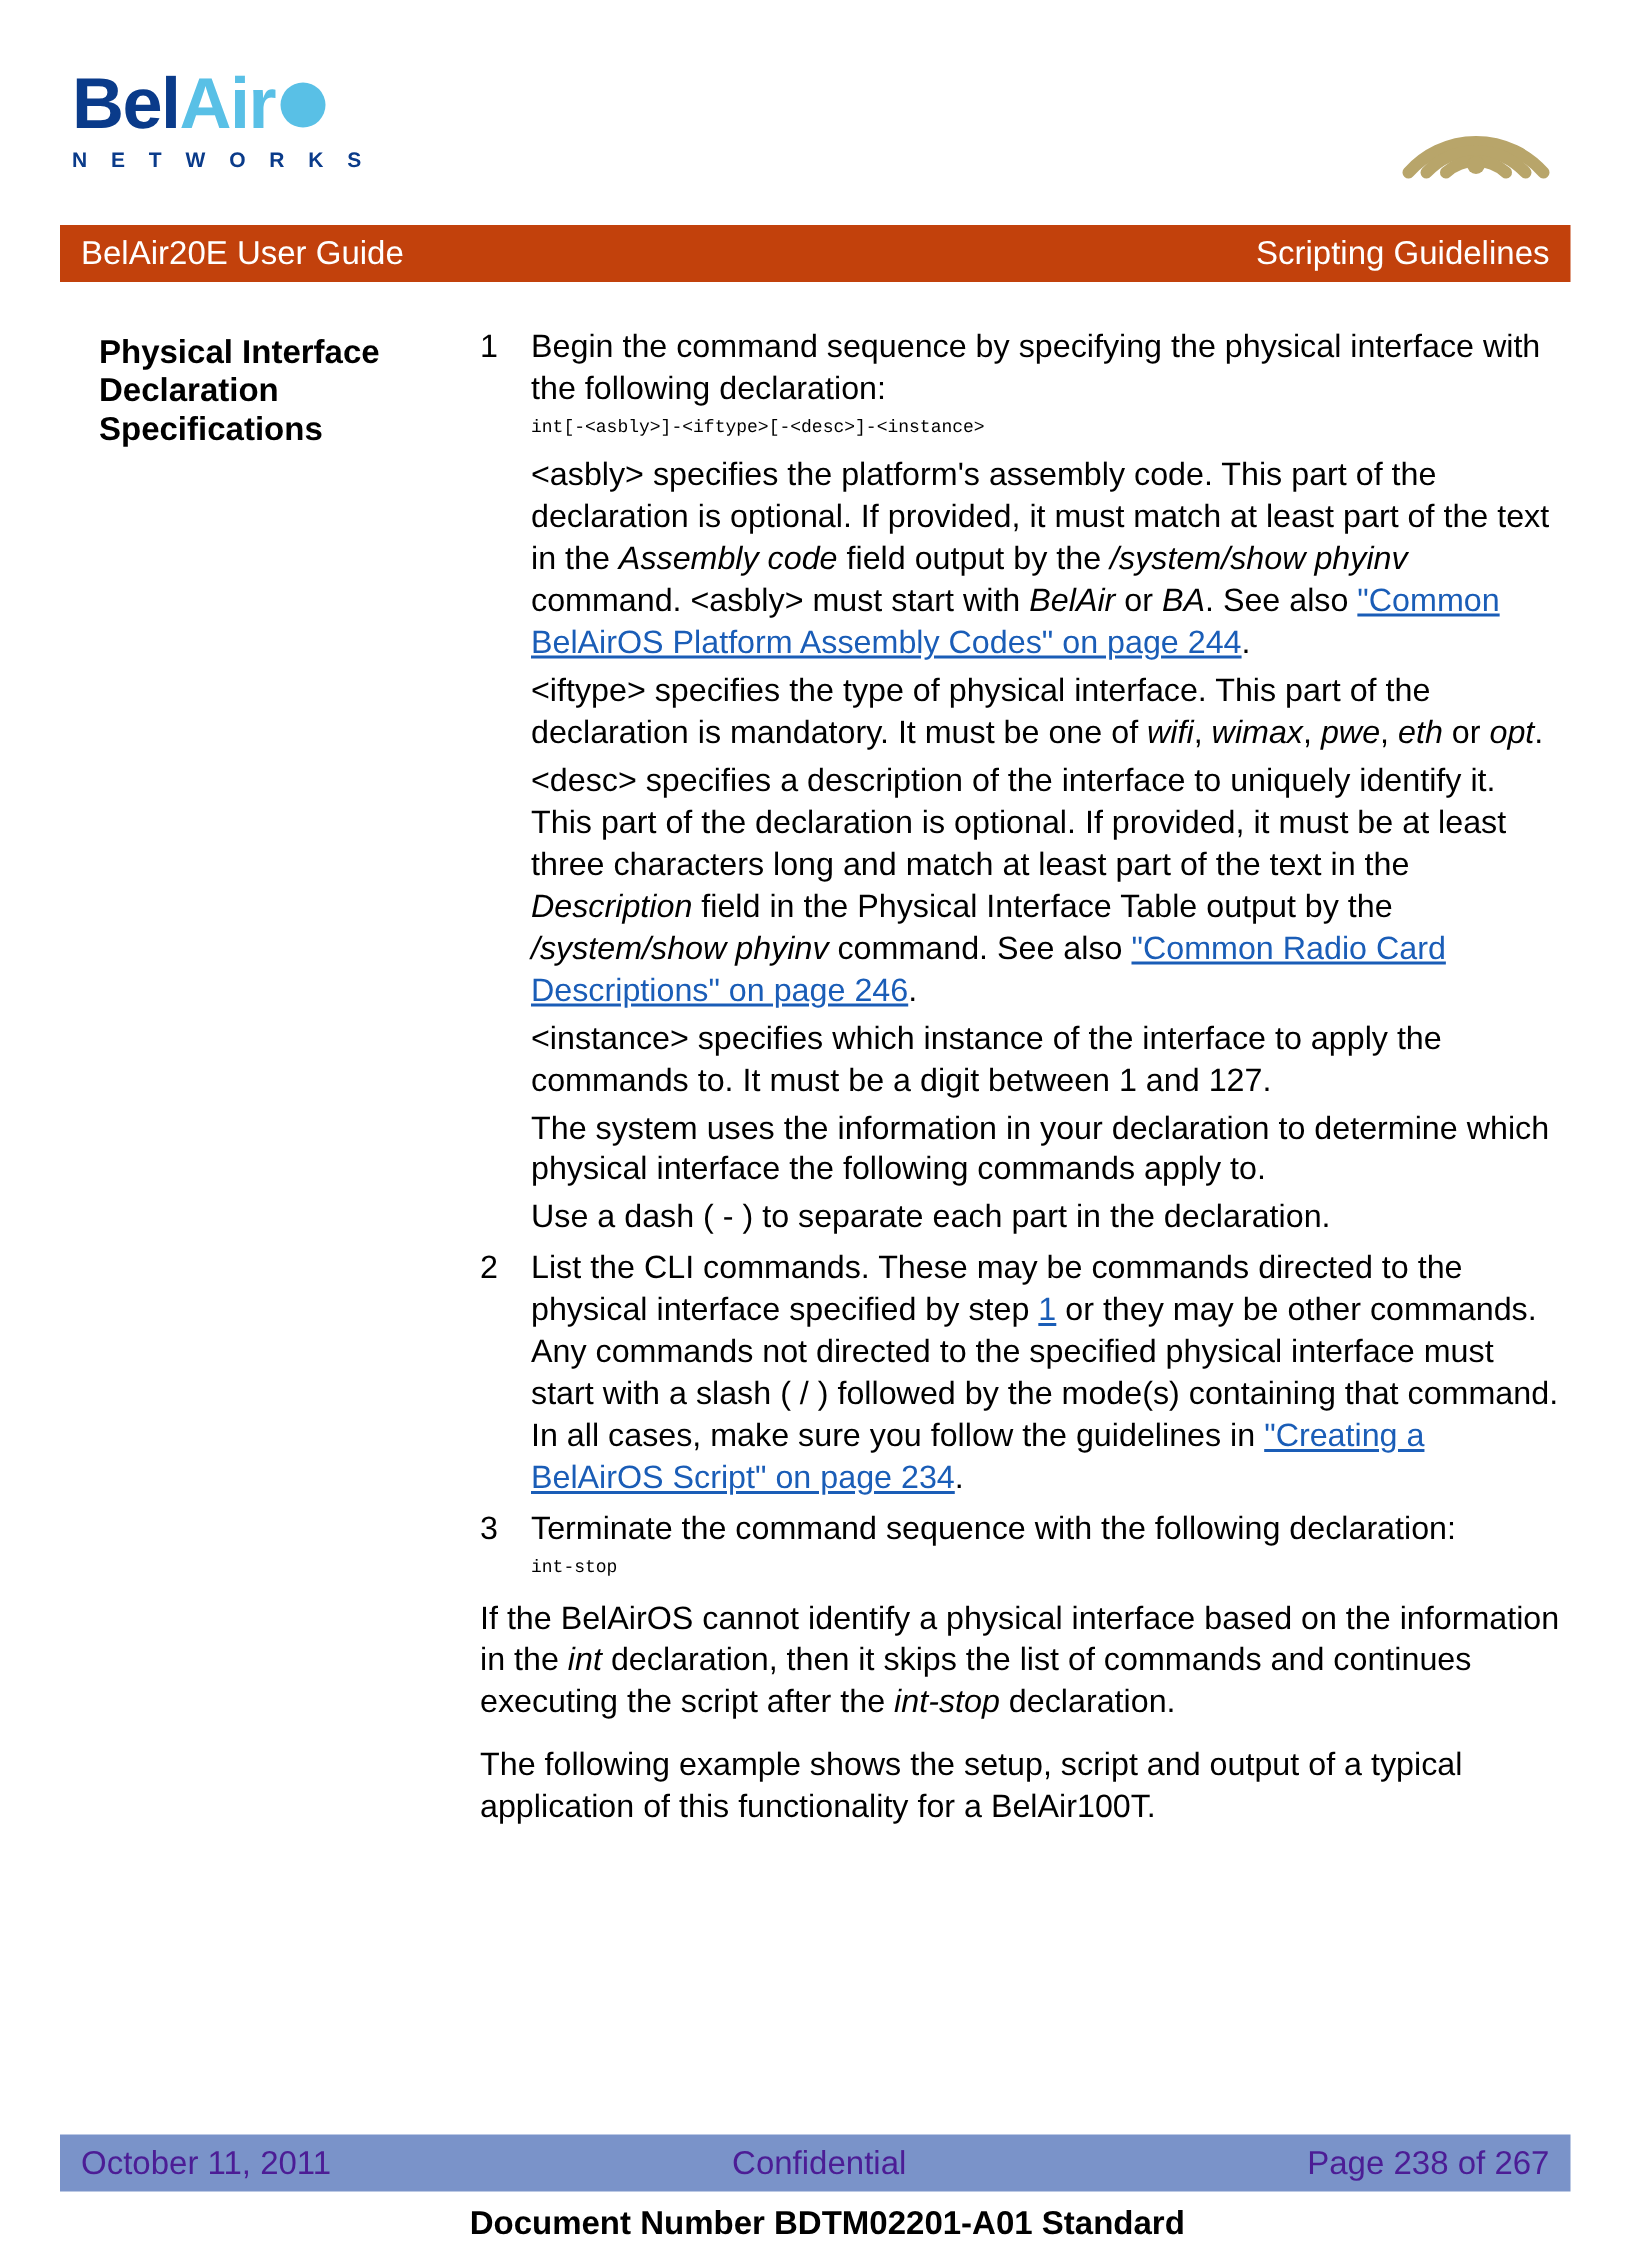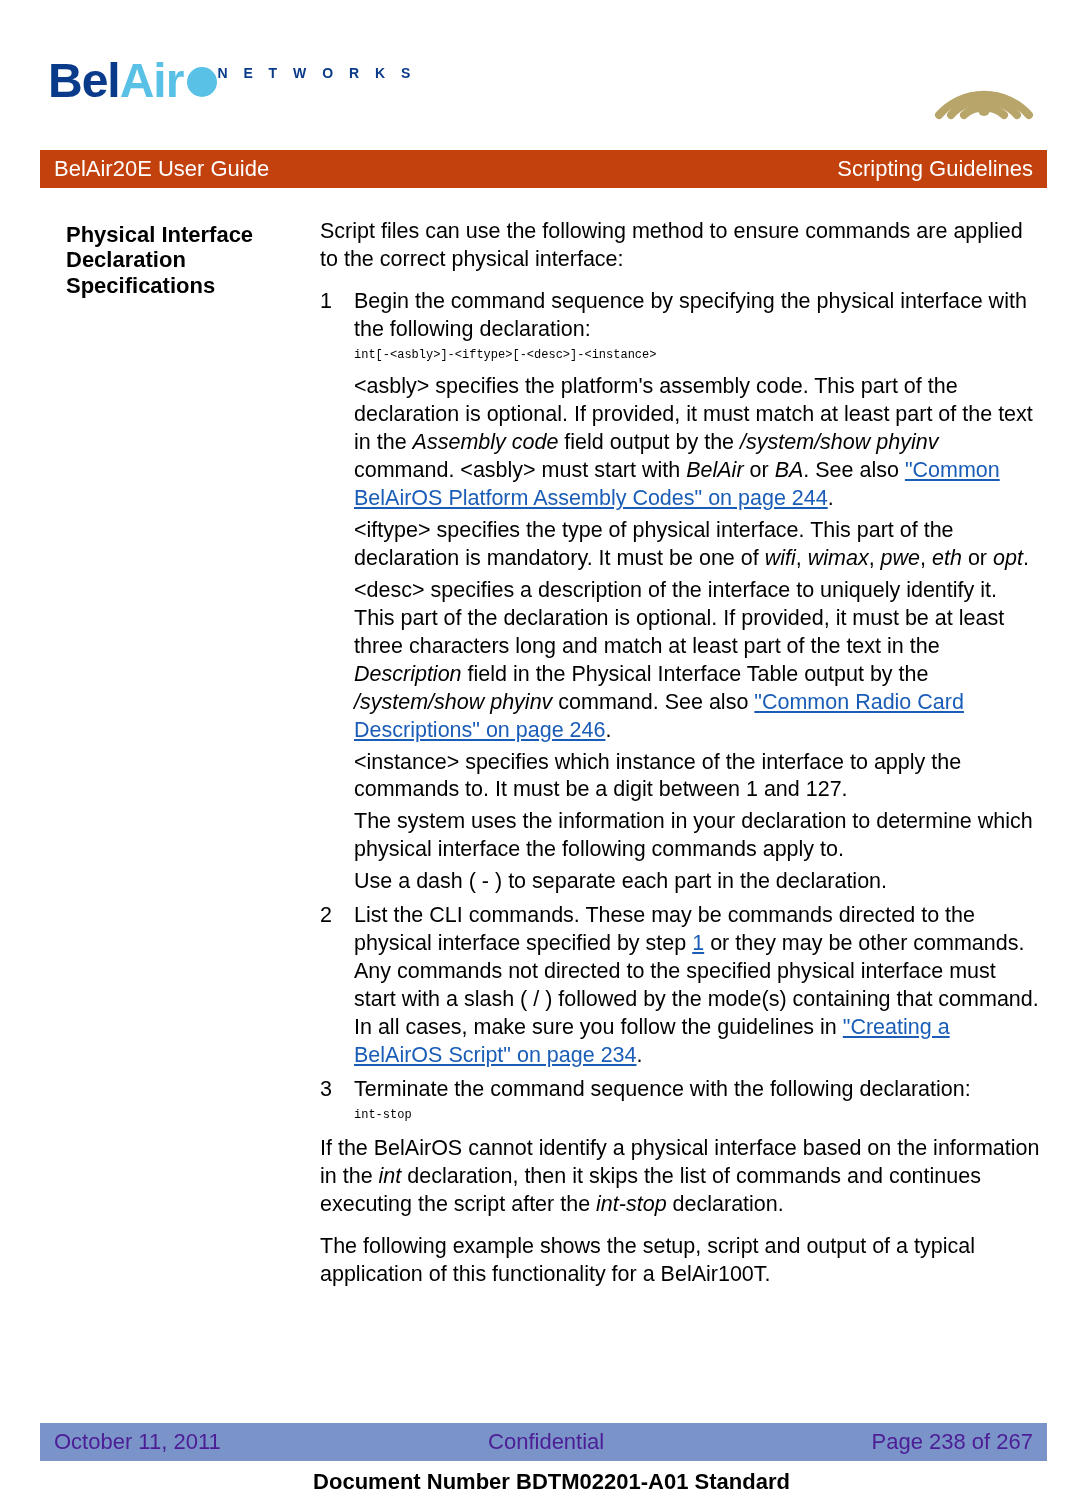--- a/index.html
+++ b/index.html
@@ -1,19 +1,19 @@
 <!DOCTYPE html>
 <html><head>
   <meta charset="utf-8">
   <style>
     * { box-sizing: border-box; margin: 0; padding: 0; }
     body { width: 1087px; height: 1511px; font-family: Arial, Helvetica, sans-serif; background: #fff; color: #000; position: relative; }
     .page { padding: 40px 44px 0 44px; }
     .header-band { display: flex; align-items: center; justify-content: space-between; margin-bottom: 28px; padding-left: 4px; padding-right: 4px; }
-    .belair-logo { display: flex; flex-direction: row; align-items: flex-start; }
+    .belair-logo { display: flex; flex-direction: column; align-items: flex-start; }
     .belair-main { font-family: "Arial Black", Arial, sans-serif; font-weight: 900; font-size: 48px; letter-spacing: -1px; line-height: 0.9; display: flex; align-items: baseline; }
     .belair-bel { color: #0a3b8a; }
     .belair-air { color: #59c0e6; }
     .belair-dot { background: #59c0e6; width: 30px; height: 30px; border-radius: 50%; margin-left: 4px; }
     .belair-sub { font-size: 14px; letter-spacing: 6px; color: #0a3b8a; font-weight: bold; margin-top: 6px; }
     .radiating-icon { width: 110px; height: 82px; display: flex; align-items: flex-end; justify-content: center; overflow: hidden; }
     .header-bar { background: #c2410c; color: #fff; display: flex; justify-content: space-between; align-items: center; padding: 6px 14px; font-size: 22px; margin: 0 -4px 30px -4px; }
     .content { display: flex; gap: 24px; }
     .sidebar { width: 230px; flex-shrink: 0; padding-top: 4px; margin-left: 22px; }
     .sidebar-title { font-weight: bold; font-size: 22px; line-height: 1.15; }
@@ -58,21 +58,20 @@
   <div class="header-bar">
     <span>BelAir20E User Guide</span>
     <span>Scripting Guidelines</span>
   </div>
 
   <div class="content">
     <div class="sidebar">
       <div class="sidebar-title">Physical Interface Declaration Specifications</div>
     </div>
     <div class="main">
-      <p>Script files can use the following method to ensure commands are applied to the correct physical interface:</p>
 
       <div class="ol-row">
         <div class="ol-num">1</div>
         <div class="ol-body">
           <p>Begin the command sequence by specifying the physical interface with the following declaration:</p>
           <p class="code">int[-&lt;asbly&gt;]-&lt;iftype&gt;[-&lt;desc&gt;]-&lt;instance&gt;</p>
 
           <p class="spaced">
             <span>&lt;asbly&gt; specifies the platform's assembly code. This part of the declaration is optional. If provided, it must match at least part of the text in the </span><span class="italic">Assembly code</span><span> field output by the </span><span class="italic">/system/show phyinv</span><span> command. &lt;asbly&gt; must start with </span><span class="italic">BelAir</span><span> or </span><span class="italic">BA</span><span>. See also </span><a class="link">"Common BelAirOS Platform Assembly Codes" on page 244</a><span>.</span>
           </p>

